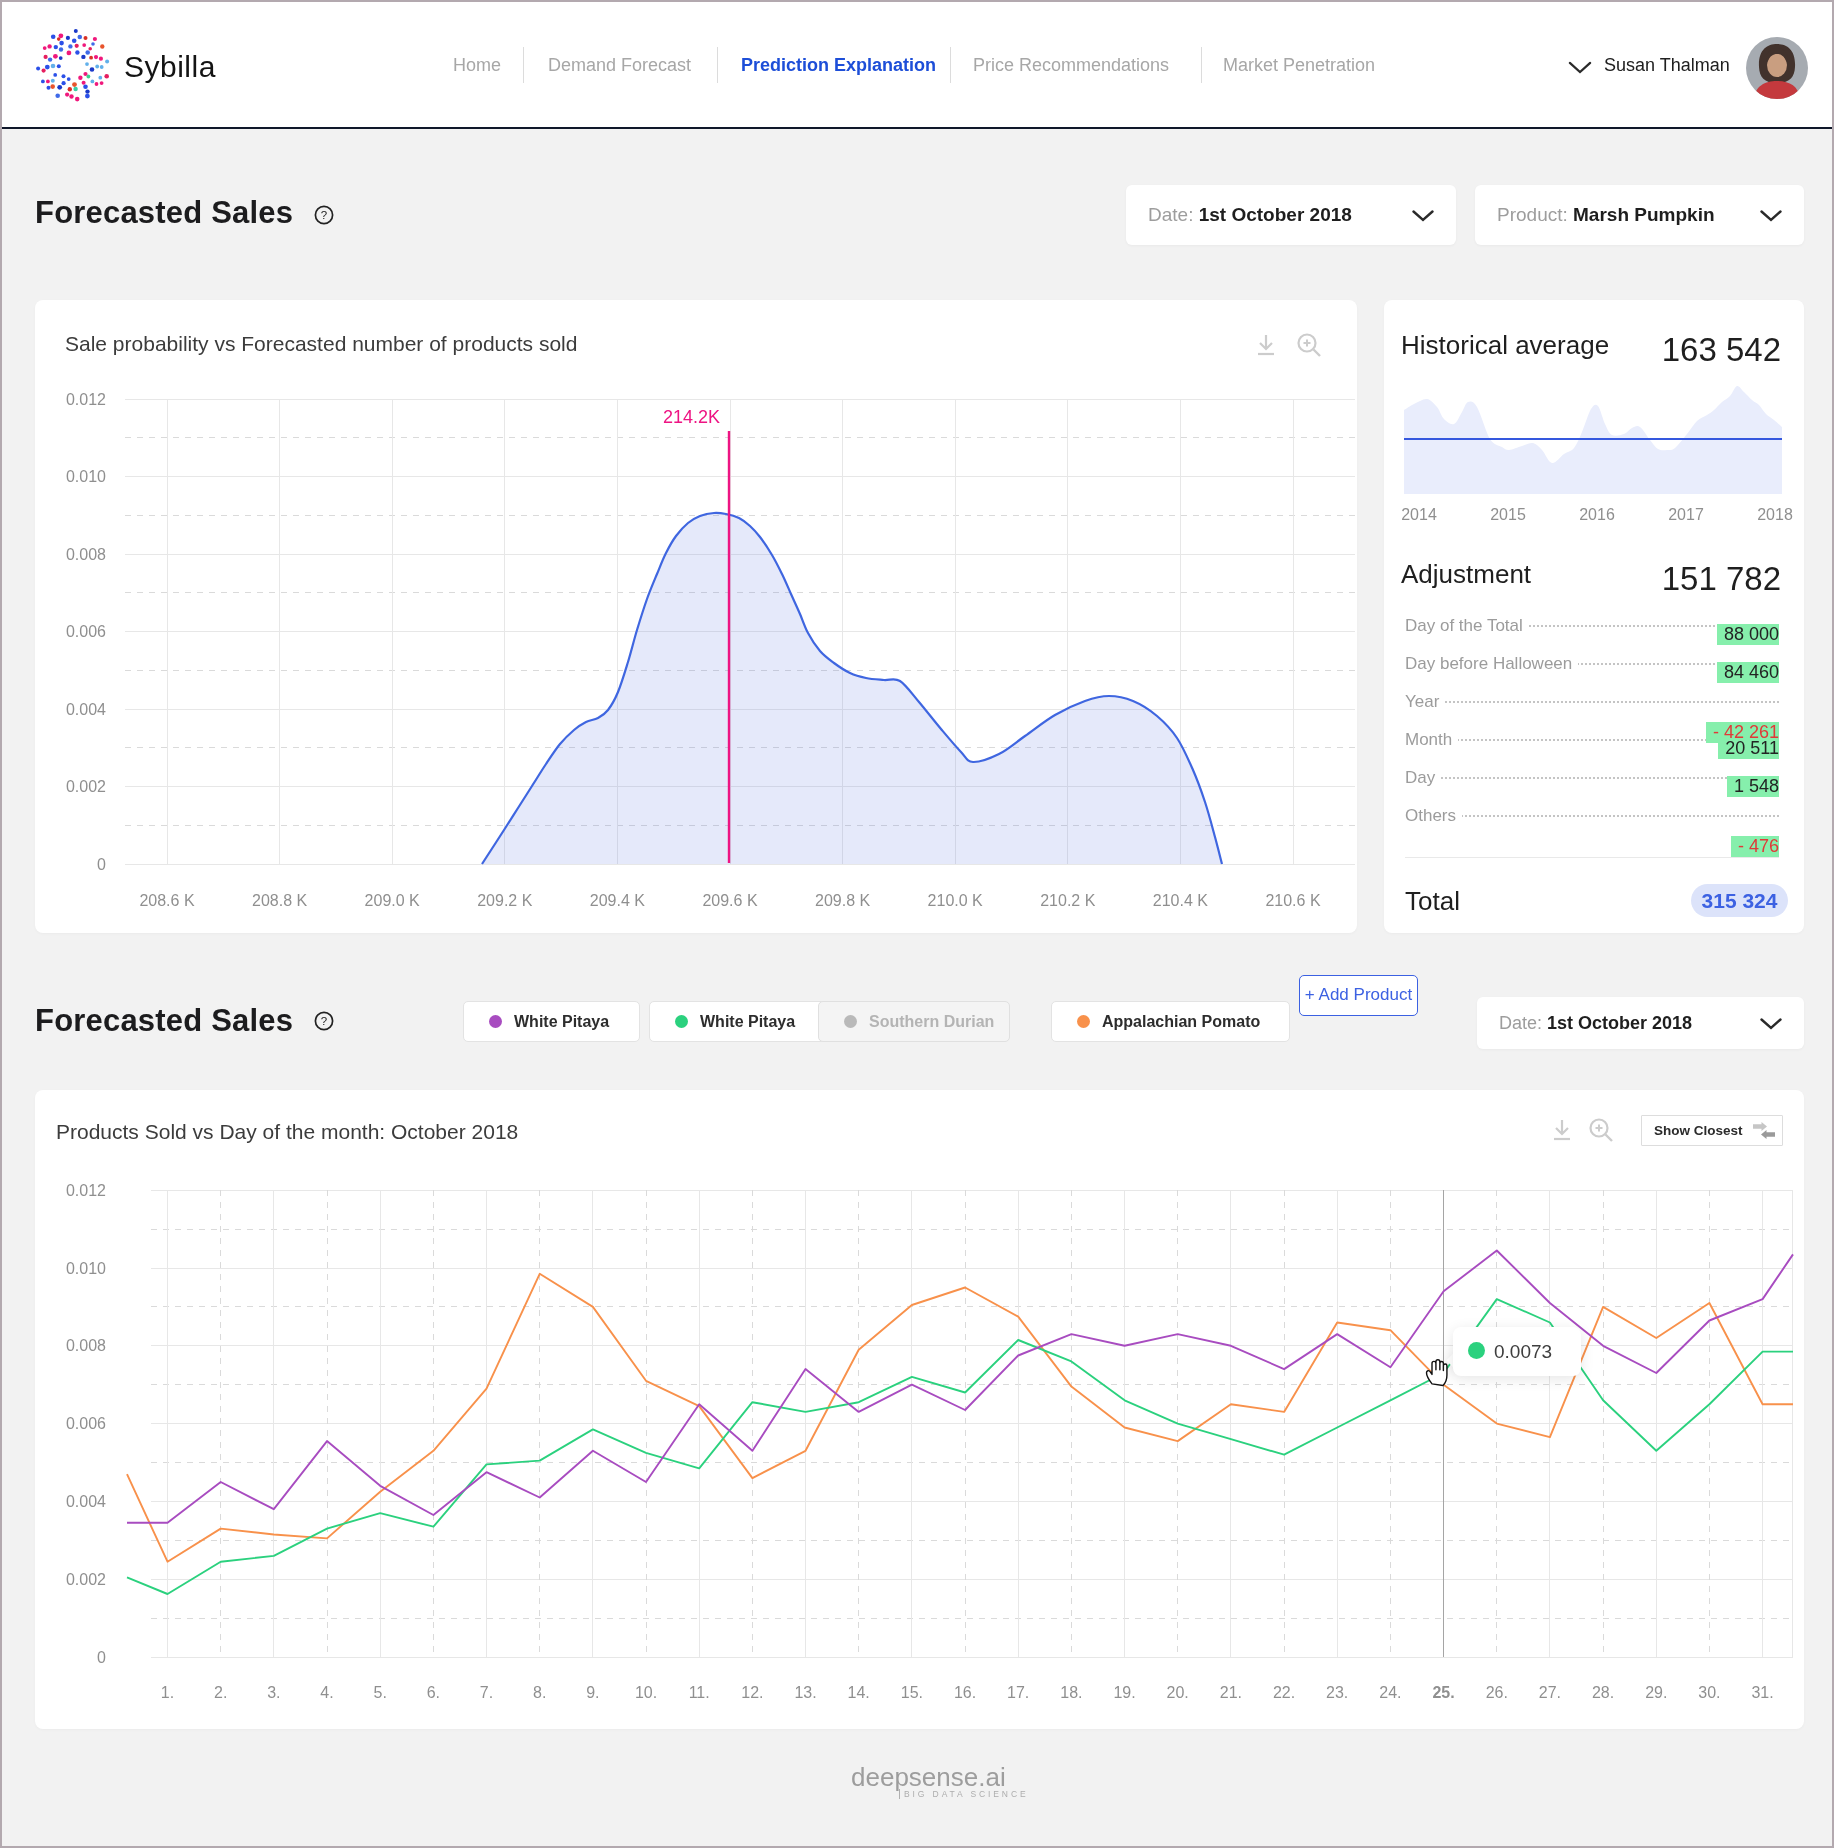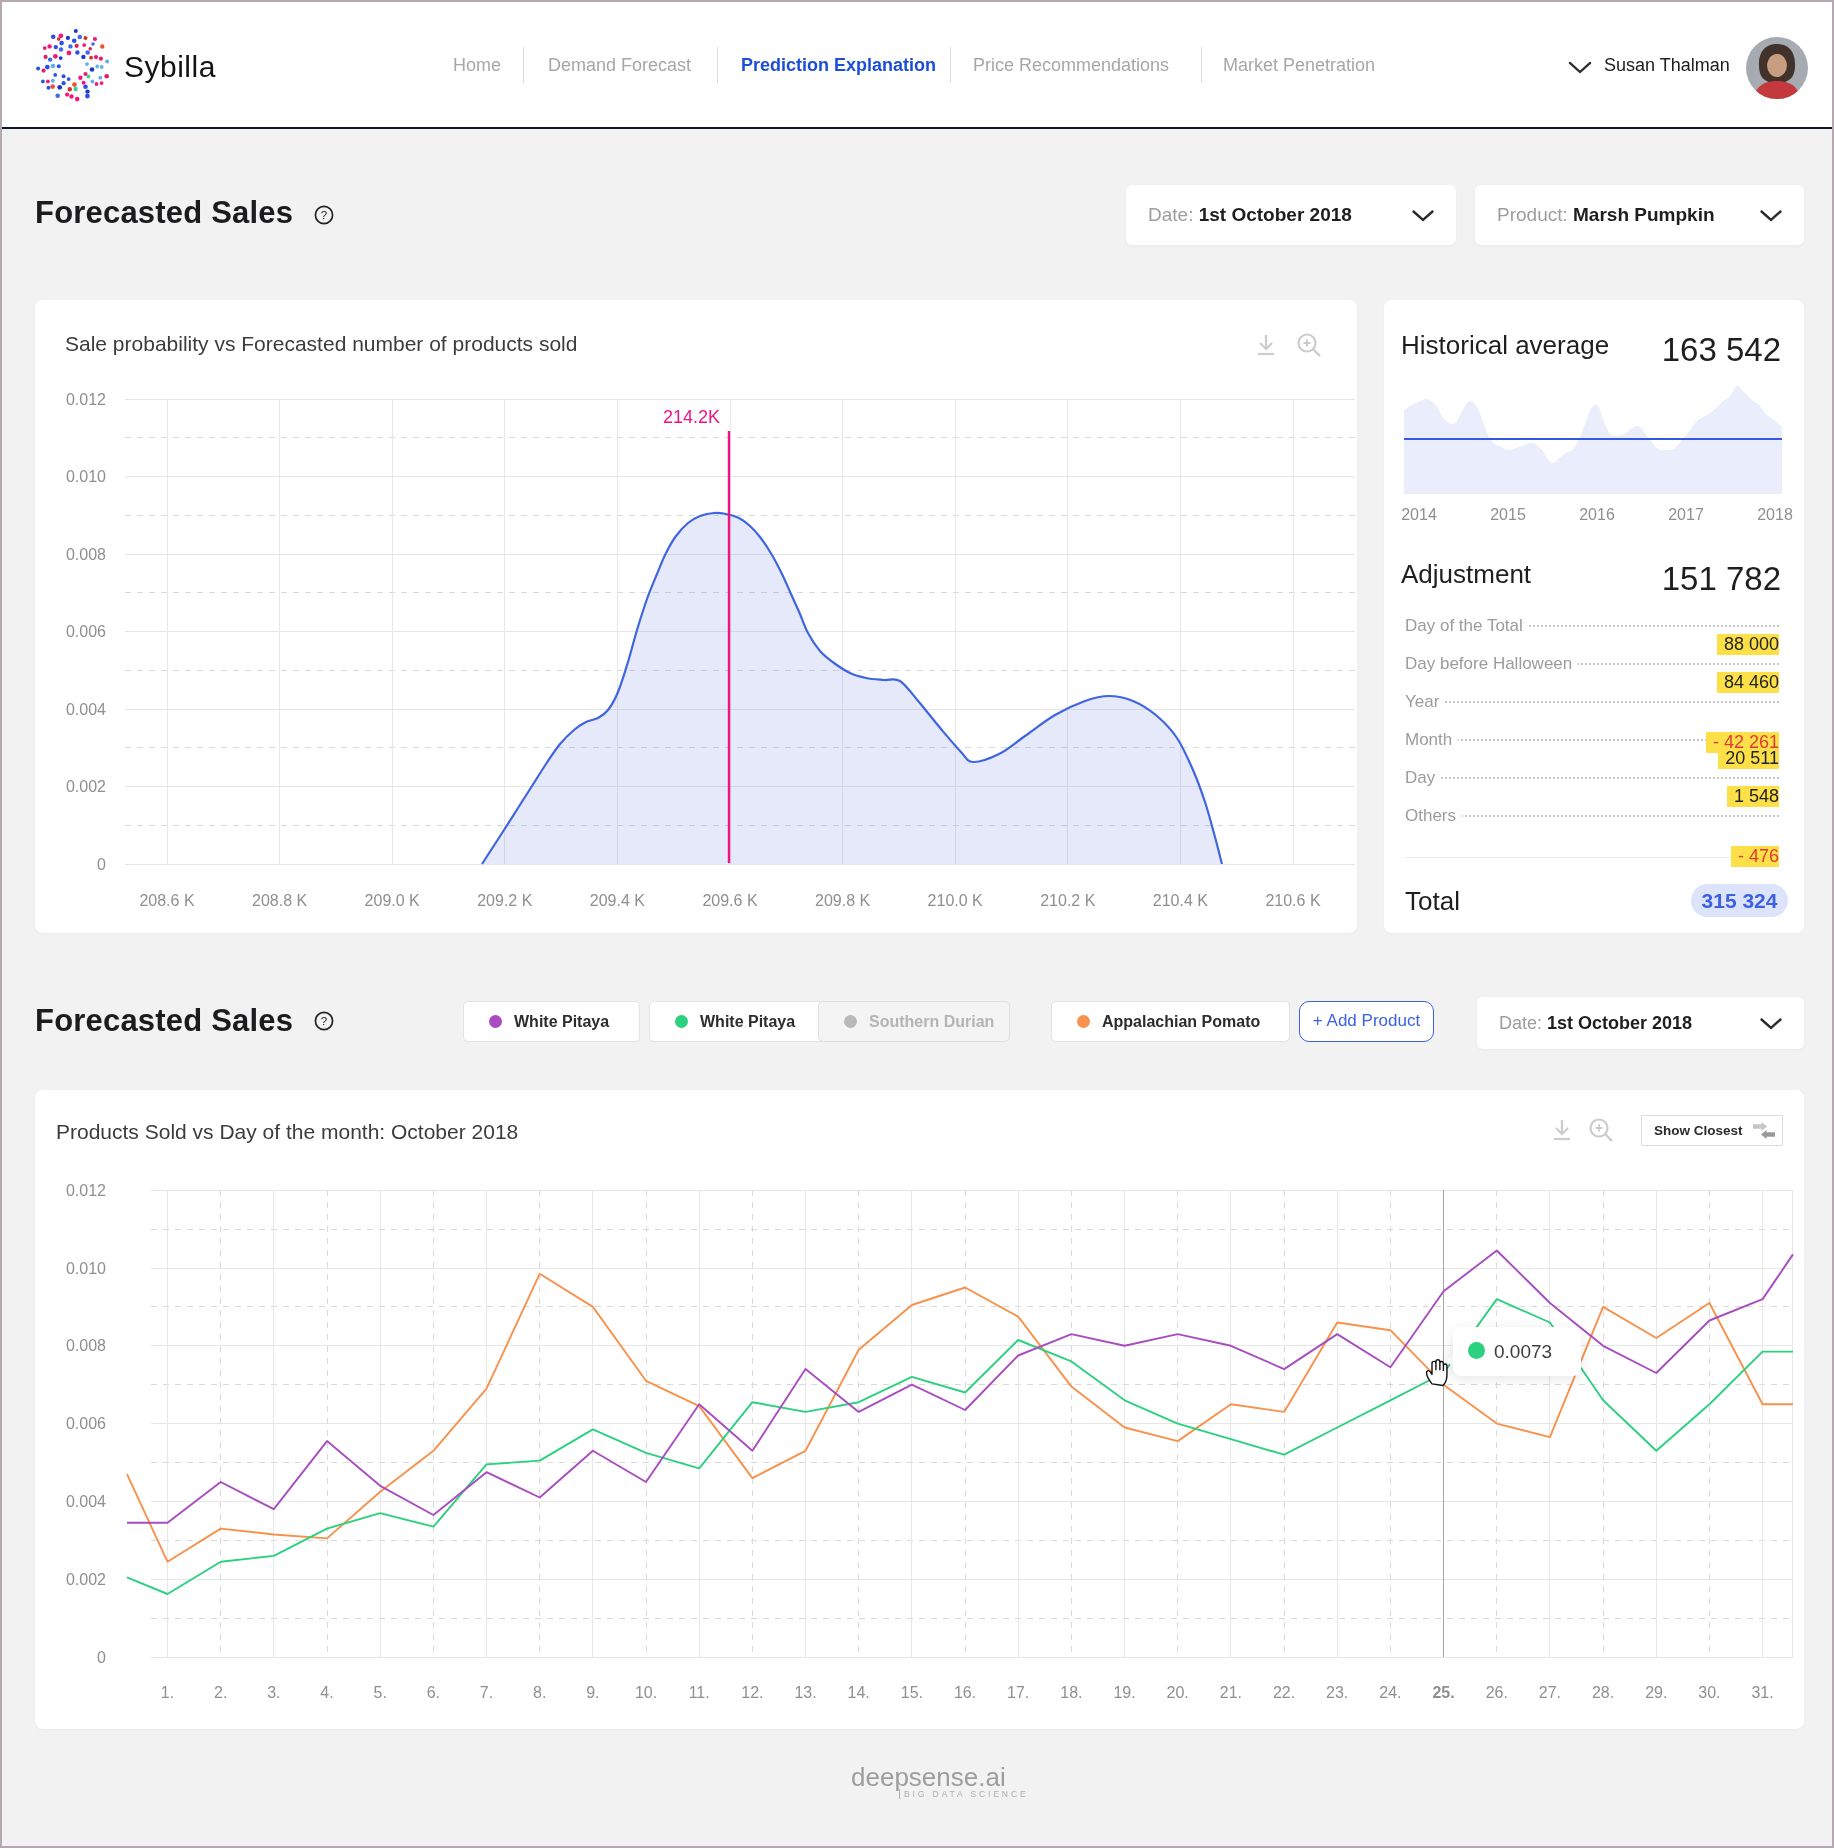--- a/index.html
+++ b/index.html
@@ -30,21 +30,21 @@
   .cardtitle { position:absolute; font-size:21px; color:#3c3c3c; white-space:nowrap; }
   
   .chip { position:absolute; top:999px; height:41px; background:#fff; border:1px solid #e3e3e3; border-radius:5px; font-size:16px; font-weight:bold; color:#2d2d2d; line-height:39px; white-space:nowrap; }
   .chip .dot { display:inline-block; width:13px; height:13px; border-radius:50%; margin:0 12px 0 0; vertical-align:-1px; }
   .chip.dis { background:#f4f4f4; border-color:#e0e0e0; color:#b4b4b4; box-shadow:none; }
   
   .ptitle { position:absolute; font-size:26px; color:#1f1f1f; }
   .pval { position:absolute; font-size:33px; color:#1f1f1f; text-align:left; right:51px; }
   .prow { position:absolute; left:1403px; width:374px; height:20px; }
   .prow .l { position:absolute; z-index:1; left:0; top:0; font-size:17px; color:#9c9c9c; background:#fff; padding-right:6px; }
-  .prow .v { position:absolute; z-index:1; right:0; top:18px; font-size:18px; color:#232323; background:#fde047; padding-left:7px; }
+  .prow .v { position:absolute; z-index:1; right:0; top:8px; font-size:18px; color:#232323; background:#86efac; padding-left:7px; }
   .prow .v.neg { color:#e03a38;margin-top:22px; }
   .prow .dots { position:absolute; left:0; right:0; top:9px; border-bottom:2px dotted #c4c4c4; }
   svg { display:block; }
   .xlab { font-size:16px; fill:#8f8f8f; }
   .ylab { font-size:16px; fill:#8f8f8f; }
 </style>
 </head>
 <body>
 
 <div id="header">
@@ -221,21 +221,21 @@
 
 <div class="sectitle" style="top:1001px">Forecasted Sales</div>
 <svg class="abs" style="left:312px;top:1009px" width="20" height="20" viewBox="0 0 20 20">
     <circle cx="10" cy="10" r="8.6" fill="none" stroke="#222" stroke-width="1.7"></circle>
     <text x="10" y="14.2" text-anchor="middle" font-size="11.5" fill="#222" font-family="Liberation Sans">?</text>
   </svg>
 <div class="chip" style="left:461px;width:177px;padding-left:25px"><span class="dot" style="background:#a84cc0"></span>White Pitaya</div>
 <div class="chip" style="left:647px;width:178px;padding-left:25px"><span class="dot" style="background:#2bd17e"></span>White Pitaya</div>
 <div class="chip dis" style="left:816px;width:192px;padding-left:25px"><span class="dot" style="background:#b9b9b9"></span>Southern Durian</div>
 <div class="chip" style="left:1049px;width:239px;padding-left:25px"><span class="dot" style="background:#f8914b"></span>Appalachian Pomato</div>
-<div class="abs" style="left:1297px;top:999px;width:135px;height:41px;border:1.5px solid #3c61e2;border-radius:10px;background:#fff;text-align:center;line-height:38px;font-size:17px;color:#3c61e2">+ Add Product</div>
+<div class="abs" style="left:1297px;top:973px;width:119px;height:41px;border:1.5px solid #3c61e2;border-radius:5px;background:#fff;text-align:center;line-height:38px;font-size:17px;color:#3c61e2">+ Add Product</div>
 <div class="drop" style="left:1475px;top:995px;width:327px;height:52px;line-height:52px;padding-left:22px;font-size:18px">
   <span class="lab">Date: </span><span class="val">1st October 2018</span>
   <svg class="abs" style="right:22px;top:21px" width="22" height="12" viewBox="0 0 22 12">
       <path d="M1.5,1.5 L11,10 L20.5,1.5" fill="none" stroke="#2a2a2a" stroke-width="2.4" stroke-linecap="round"></path>
     </svg>
 </div>
 
 <div class="card" style="left:33px;top:1088px;width:1769px;height:639px"></div>
 <div class="cardtitle" style="left:54px;top:1118px">Products Sold vs Day of the month: October 2018</div>
 <svg class="abs" style="left:1548px;top:1116px" width="24" height="24" viewBox="0 0 24 24">

